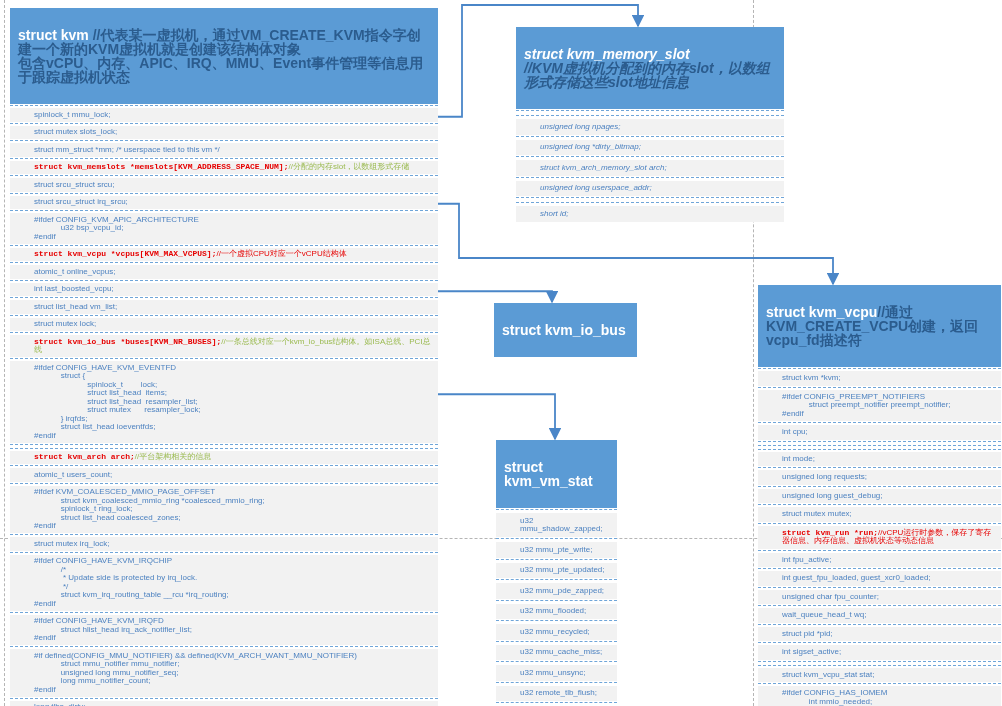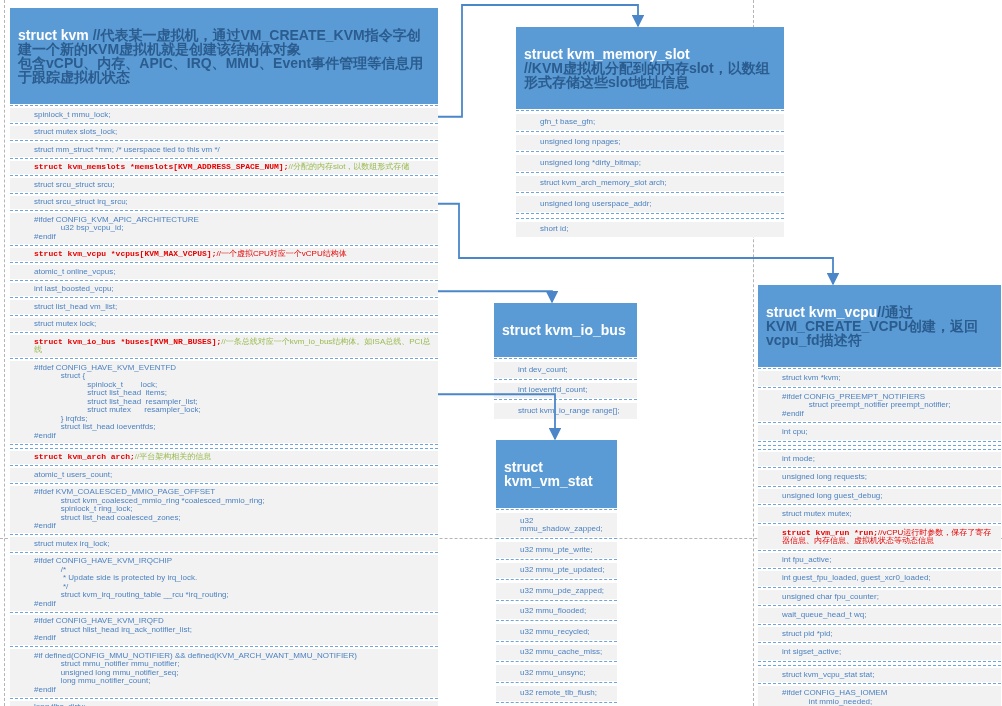--- a/index.html
+++ b/index.html
@@ -27,21 +27,21 @@
     white-space:pre-wrap;word-break:break-word;
   }
   .frow .code{color:inherit;}
   .frow .code.red{color:#e60000;font-weight:bold;font-family:Liberation Mono, monospace;}
   .frow .comment.green{color:#9aba4f;}
   .frow .comment.red{color:#e60000;margin-top:9px;}
   .fsep{height:4px;position:relative;background:#ffffff;}
   .fsep::after{content:"";position:absolute;left:0;right:0;top:1px;border-top:1px dashed #6fa5d8;}
 
   #box-kvm{left:10px;top:8px;width:428px;}
-  #box-kvm-memory-slot{left:516px;top:27px;width:268px;}
+  #box-kvm-memory-slot{left:516px;top:27px;width:268px;font-style:italic;}
   #box-kvm-io-bus{left:494px;top:303px;width:143px;}
   #box-kvm-vm-stat{left:496px;top:440px;width:121px;}
   #box-kvm-vcpu{left:758px;top:285px;width:243px;}
 
   
   #box-kvm-memory-slot .frow,#box-kvm-io-bus .frow,#box-kvm-vm-stat .frow{padding-top:3.5px;padding-bottom:3.5px;}
   #box-kvm-memory-slot .fsep,#box-kvm-io-bus .fsep,#box-kvm-vm-stat .fsep{height:5px;}
   #box-kvm-vcpu .frow{padding-top:3px;padding-bottom:3px;}
 
   #connectors{position:absolute;left:0;top:0;z-index:2;pointer-events:none;}
@@ -130,45 +130,36 @@
       <div class="fsep"></div>
       <div class="frow"><span class="code">struct list_head devices;</span></div>
     </div>
 </div>
 
 <div class="struct-box" id="box-kvm-memory-slot">
   <div class="box-header"><span class="hdr-title">struct kvm_memory_slot</span><span class="hdr-comment">
 //KVM虚拟机分配到的内存slot，以数组形式存储这些slot地址信息</span></div>
   <div class="box-fields">
       <div class="fsep"></div>
-      <div class="frow"><span class="code">gfn_t base_gfn;</span></div>
       <div class="fsep"></div>
       <div class="frow"><span class="code">unsigned long npages;</span></div>
       <div class="fsep"></div>
       <div class="frow"><span class="code">unsigned long *dirty_bitmap;</span></div>
       <div class="fsep"></div>
       <div class="frow"><span class="code">struct kvm_arch_memory_slot arch;</span></div>
       <div class="fsep"></div>
       <div class="frow"><span class="code">unsigned long userspace_addr;</span></div>
       <div class="fsep"></div>
       <div class="fsep"></div>
       <div class="frow"><span class="code">short id;</span></div>
     </div>
 </div>
 
 <div class="struct-box" id="box-kvm-io-bus">
   <div class="box-header"><span class="hdr-title">struct kvm_io_bus</span><span class="hdr-comment"></span></div>
-  <div class="box-fields">
-      <div class="fsep"></div>
-      <div class="frow"><span class="code">int dev_count;</span></div>
-      <div class="fsep"></div>
-      <div class="frow"><span class="code">int ioeventfd_count;</span></div>
-      <div class="fsep"></div>
-      <div class="frow"><span class="code">struct kvm_io_range range[];</span></div>
-    </div>
 </div>
 
 <div class="struct-box" id="box-kvm-vm-stat">
   <div class="box-header"><span class="hdr-title">struct kvm_vm_stat</span><span class="hdr-comment"></span></div>
   <div class="box-fields">
       <div class="fsep"></div>
       <div class="frow"><span class="code">u32 mmu_shadow_zapped;</span></div>
       <div class="fsep"></div>
       <div class="frow"><span class="code">u32 mmu_pte_write;</span></div>
       <div class="fsep"></div>

